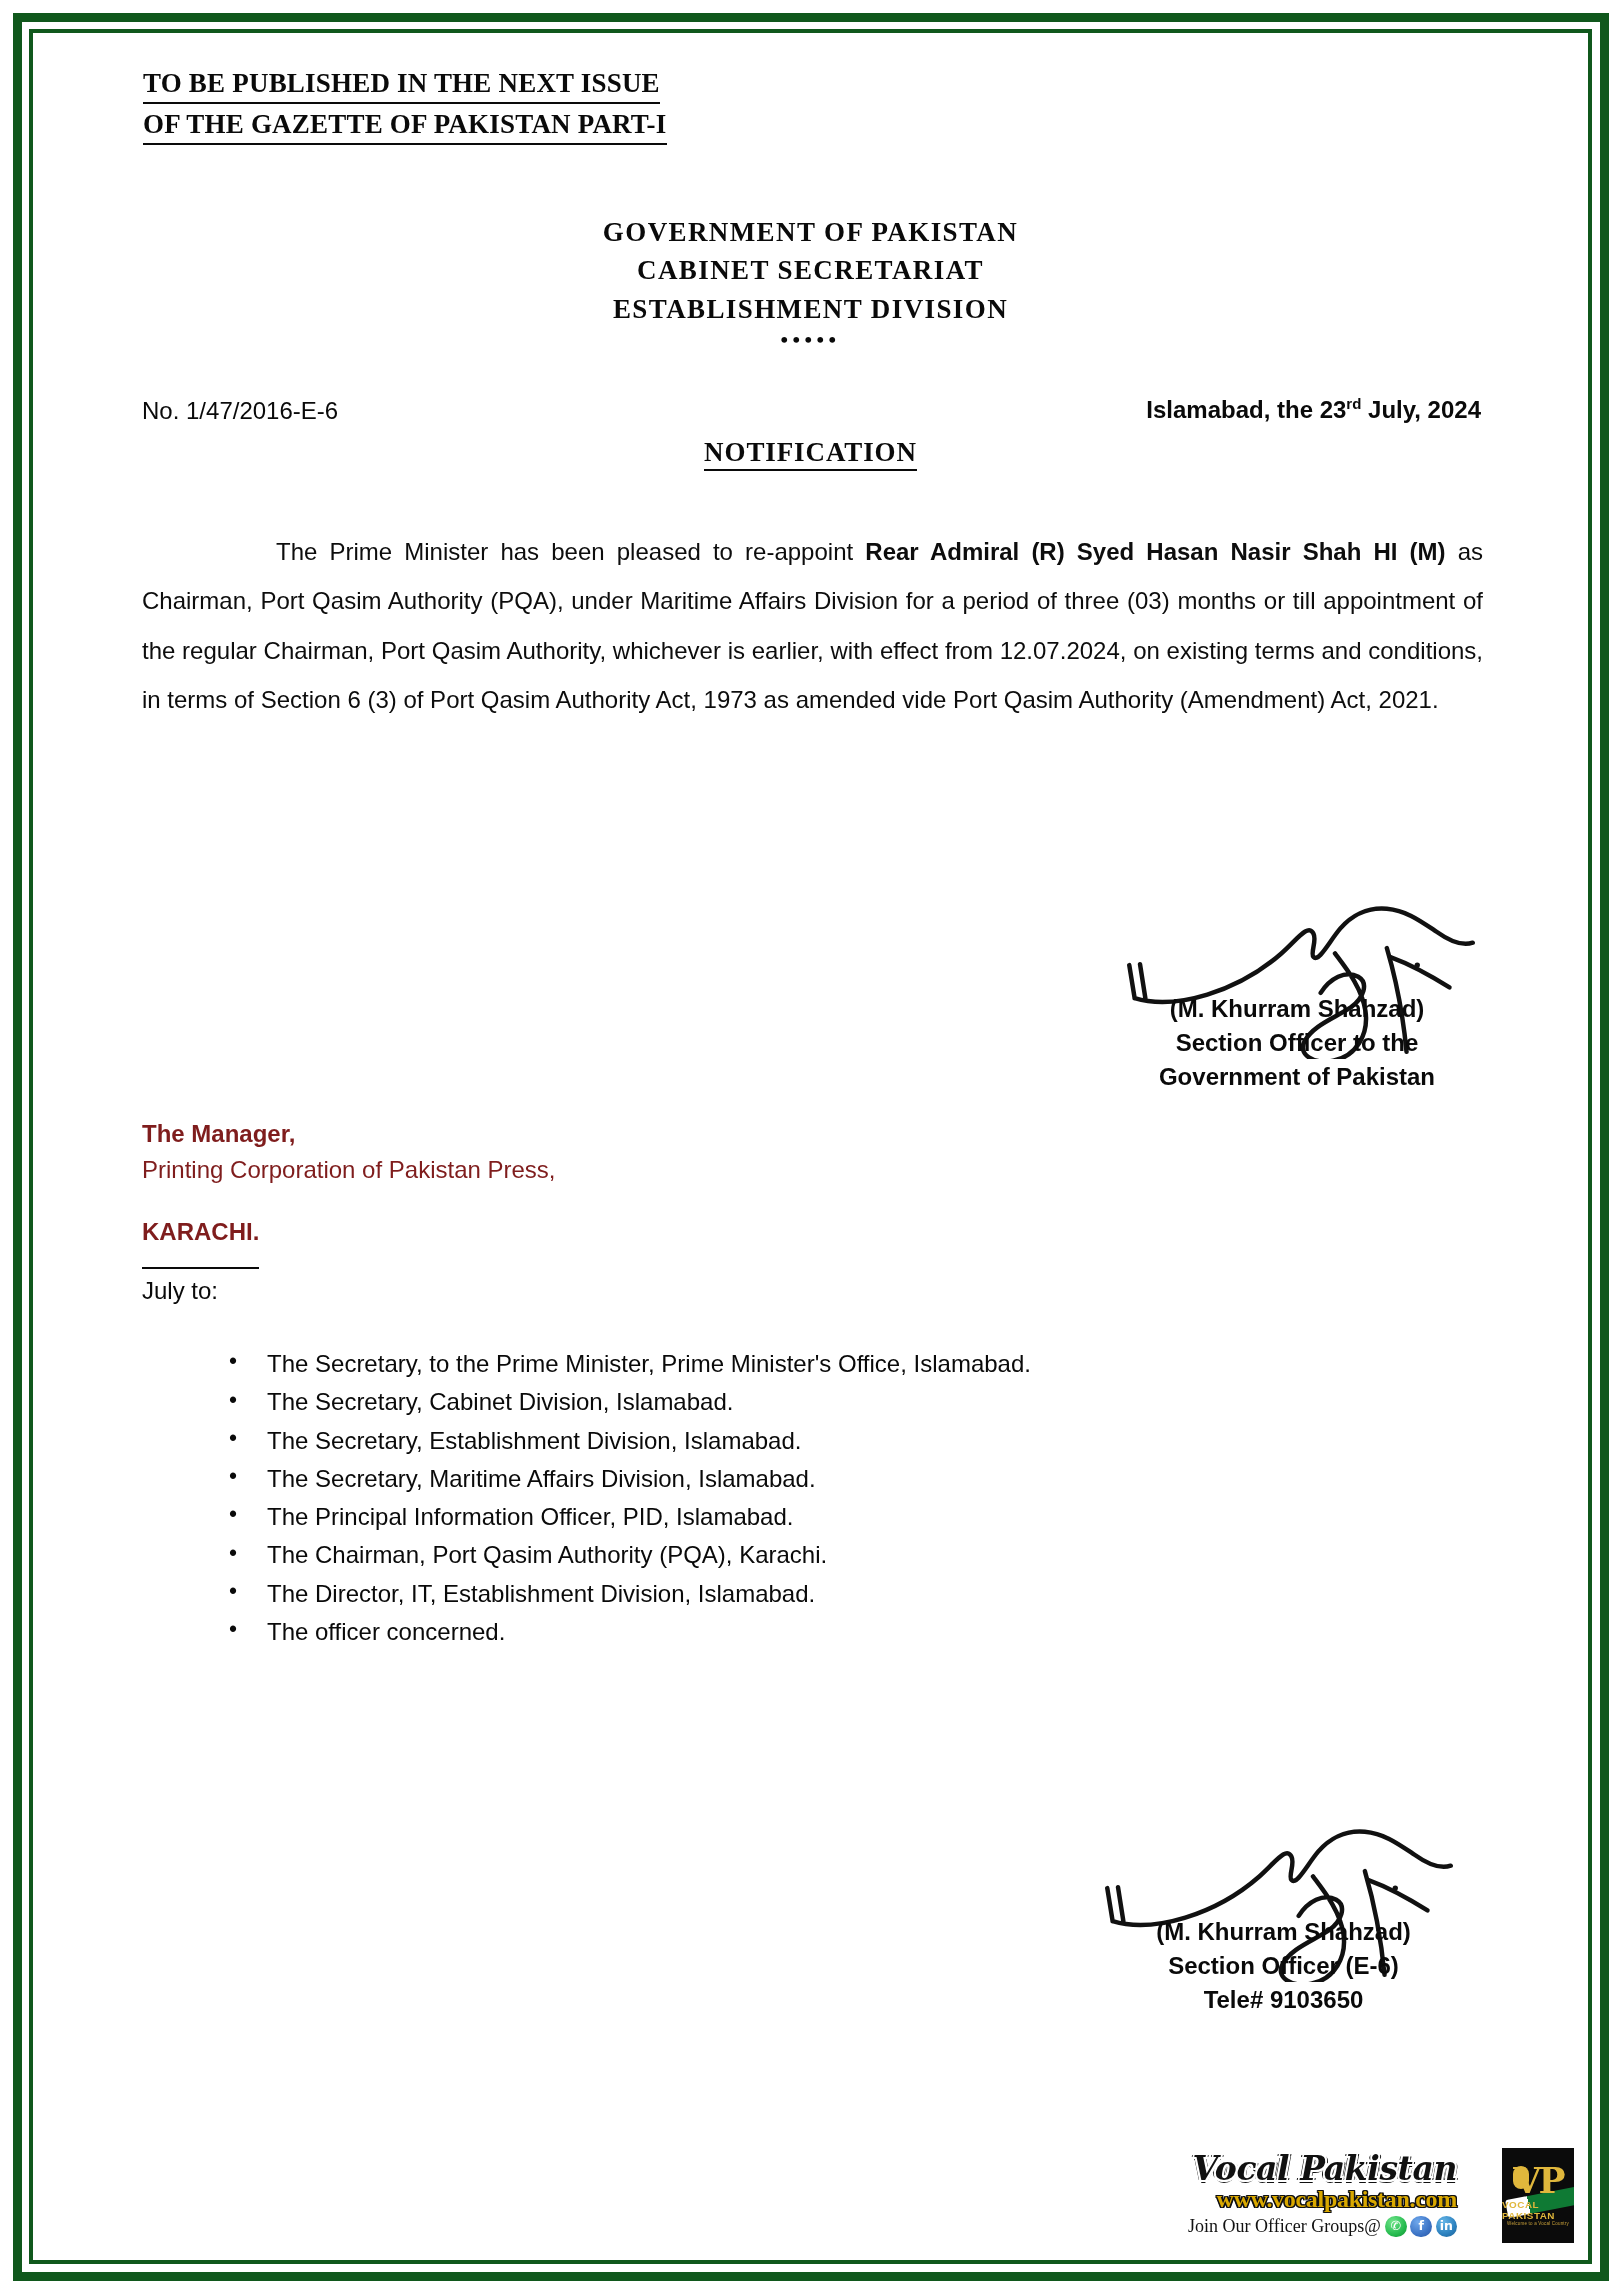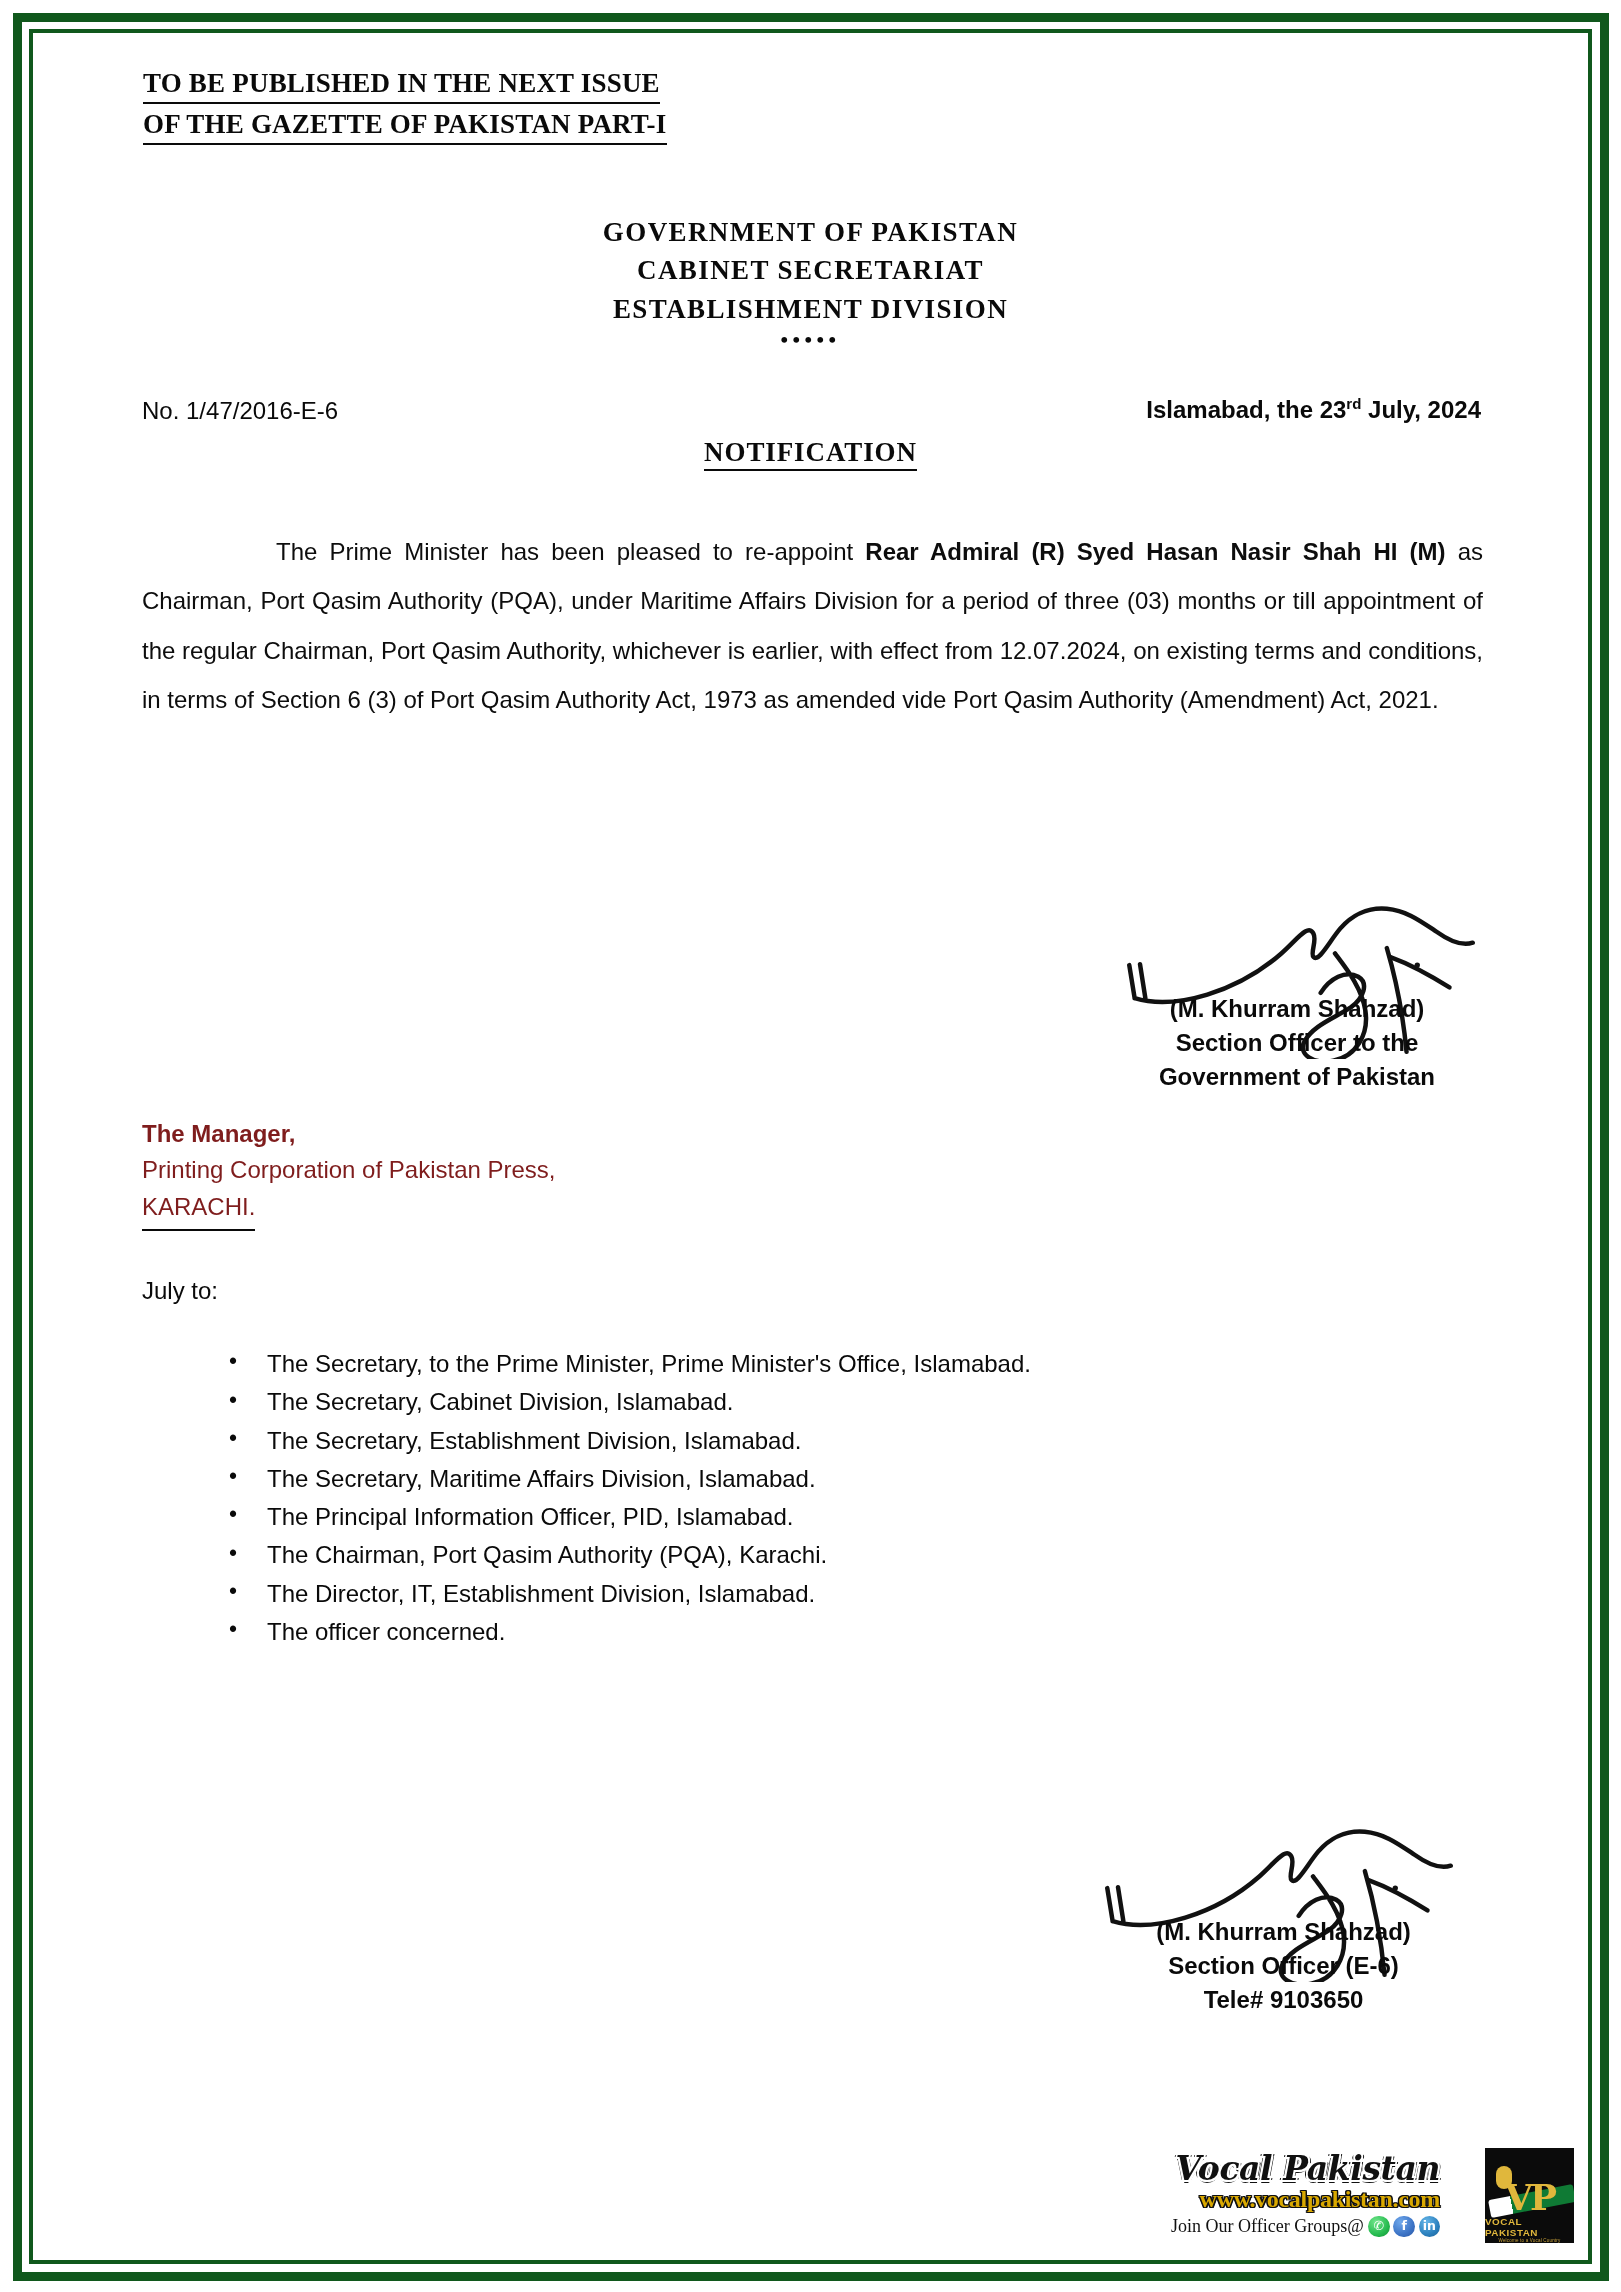--- a/index.html
+++ b/index.html
@@ -179,24 +179,25 @@
     left: 99px;
     top: 1073px;
     font-family: "Liberation Sans", sans-serif;
     font-size: 24px;
     color: #7f1d1d;
     line-height: 1.52;
   }
   .addressee .al { display: block; }
   .addressee .al.bold { font-weight: bold; }
   .addressee .al.ul {
-    font-weight: normal;
+    font-weight: bold;
     border-bottom: 2.7px solid #0a0a0a;
     width: fit-content;
-    padding-bottom: 4px;
+    padding-bottom: 17px;
+    margin-top: 25px;
   }
 
   .copy-to {
     position: absolute;
     left: 99px;
     top: 1234px;
     font-family: "Liberation Sans", sans-serif;
     font-size: 24px;
     color: #0a0a0a;
   }
@@ -291,26 +292,26 @@
     font-family: "DejaVu Sans", sans-serif;
     font-size: 12.5px;
     font-weight: bold;
     line-height: 1;
   }
   .ic-wa { background: radial-gradient(circle at 35% 28%, #6fe58a, #25ba4e 62%, #128c32); }
   .ic-fb { background: radial-gradient(circle at 35% 28%, #6fa8ec, #3b72c4 62%, #2a55a0); }
   .ic-li { background: radial-gradient(circle at 35% 28%, #66b6e8, #2a7fbd 62%, #1d5f90); }
 
   .wm-badge {
-    width: 89px;
+    width: 72px;
     background: #0b0b0b;
     display: flex;
     flex-direction: column;
     align-items: center;
-    justify-content: flex-end;
+    justify-content: center;
     position: relative;
     overflow: hidden;
   }
   .badge-vp {
     font-family: "DejaVu Serif", serif;
     font-weight: bold;
     font-size: 36px;
     color: #e0b73c;
     line-height: 0.84;
     letter-spacing: -2.7px;

